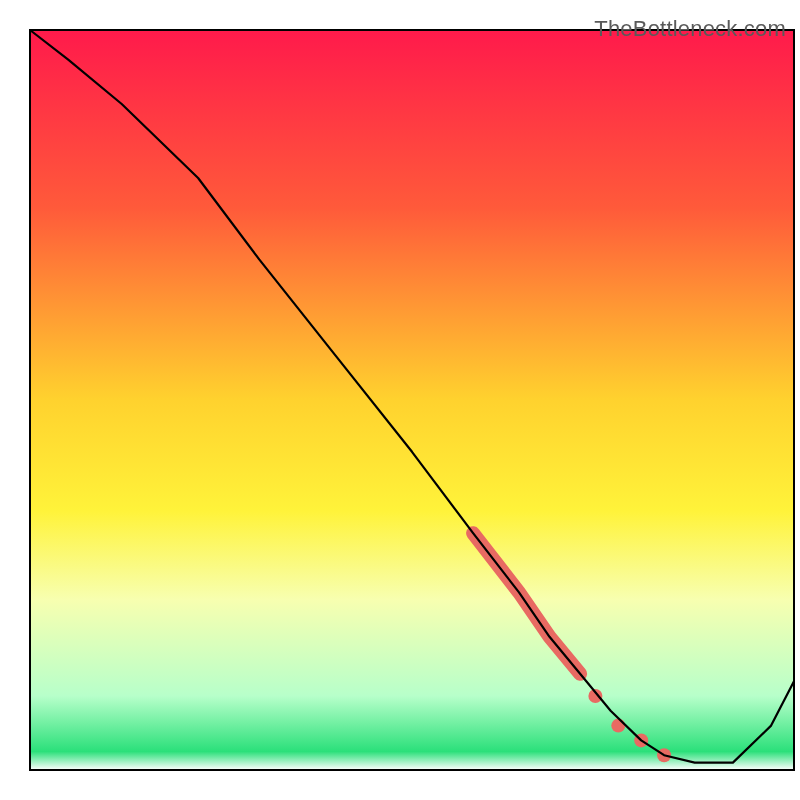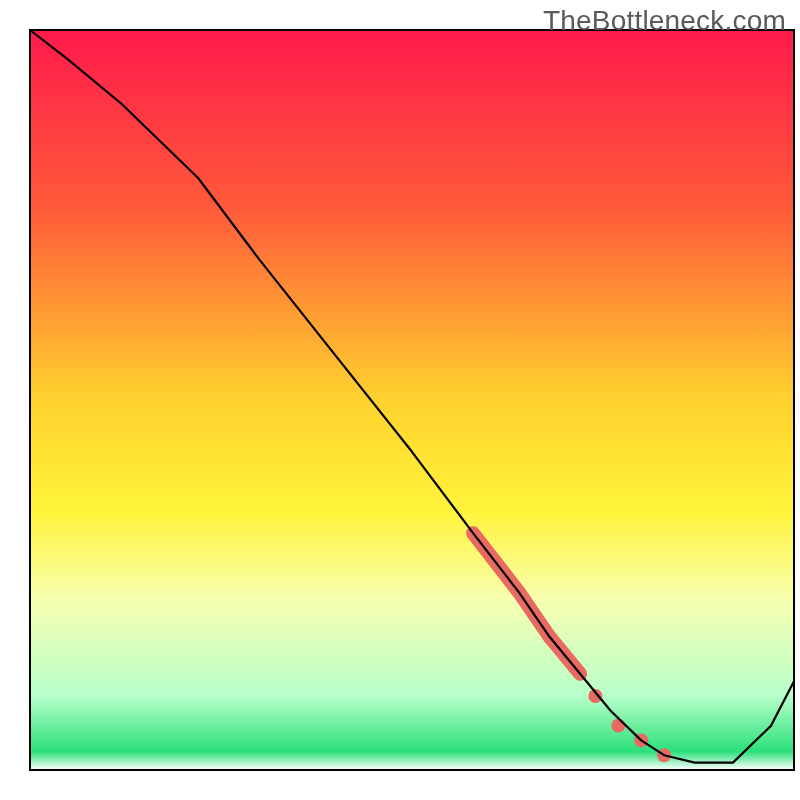--- a/index.html
+++ b/index.html
@@ -10,24 +10,24 @@
     height: 800px;
   }
   .plot-bg {
     position: absolute;
     left: 0; top: 0;
     width: 800px;
     height: 800px;
   }
   .watermark {
     position: absolute;
-    top: 5px;
+    top: 16px;
     right: 14px;
     font-family: Arial, Helvetica, sans-serif;
-    font-size: 28px;
+    font-size: 22px;
     color: #5a5a5a;
     letter-spacing: 0.2px;
   }
   svg.overlay {
     position: absolute;
     left: 0; top: 0;
   }
 </style>
 </head>
 <body>

